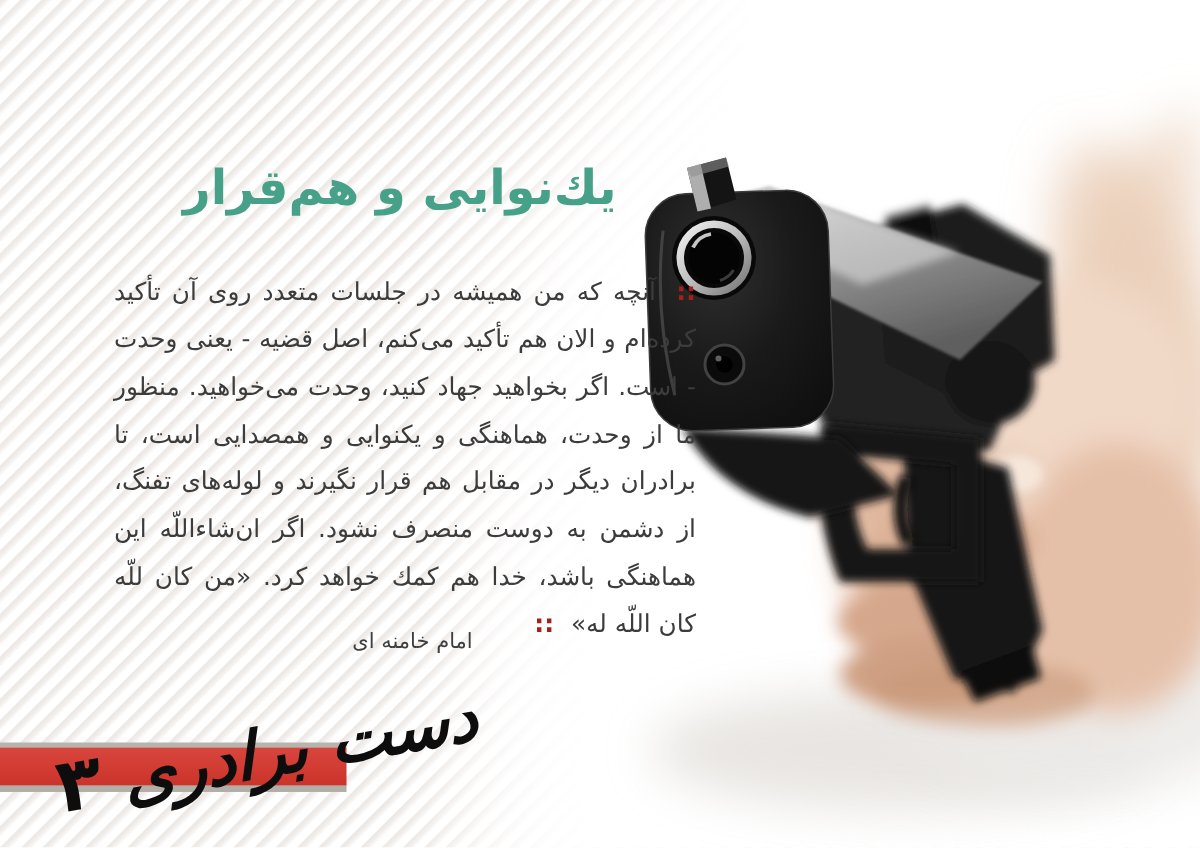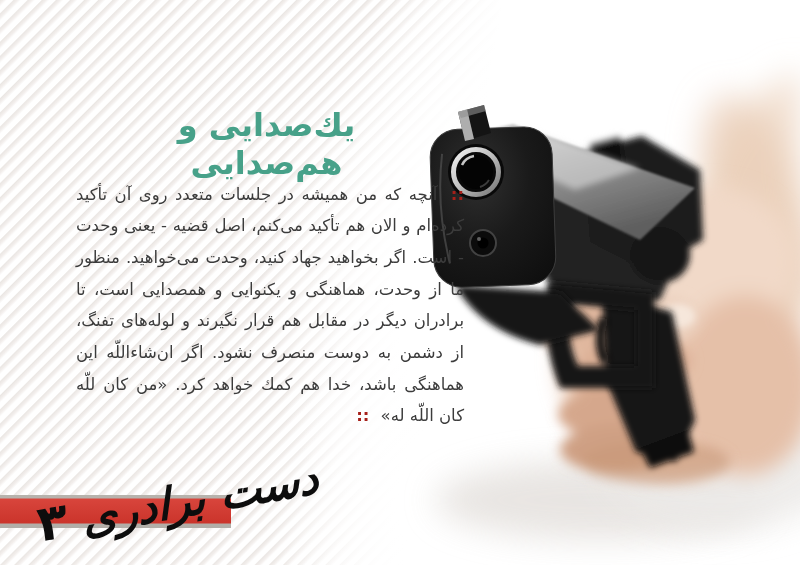--- a/index.html
+++ b/index.html
@@ -165,29 +165,30 @@
       <path d="M489,180 A16,16 0 0 1 480,187" stroke="#4a4a4a" stroke-width="2" fill="none" opacity="0.8"></path>
     </g>
     <g>
       <circle cx="483" cy="243" r="13" fill="#0b0b0b" stroke="#424242" stroke-width="2"></circle>
       <circle cx="483" cy="243" r="5.5" fill="#000000"></circle>
       <circle cx="479" cy="239" r="2" fill="#777777" opacity="0.8"></circle>
     </g>
   </g>
 </svg>
 
-<div class="title">یك‌صدایی و هم‌صدایی</div>
+<div class="title">یك‌نوایی و هم‌قرار</div>
 
 <p class="quote">
   <span class="qmark qmark-open">::</span>
   <span>آنچه كه من همیشه در جلسات متعدد روی آن تأكید كرده‌ام و الان هم تأكید می‌كنم، اصل قضیه - یعنی وحدت - است. اگر بخواهید جهاد كنید، وحدت می‌خواهید. منظور ما از وحدت، هماهنگی و یكنوایی و همصدایی است، تا برادران دیگر در مقابل هم قرار نگیرند و لوله‌های تفنگ، از دشمن به دوست منصرف نشود. اگر ان‌شاءاللّه این هماهنگی باشد، خدا هم كمك خواهد كرد. «من كان للّه كان اللّه له»</span>
   <span class="qmark qmark-close">::</span>
 </p>
 
 <div class="attribution">
+  <div>امام خامنه ای</div>
 </div>
 
 <div class="stripe"></div>
 
 <div class="calligraphy">
   <span>دست برادری</span>
   <span class="num">۳</span>
 </div>
 
 </body></html>

